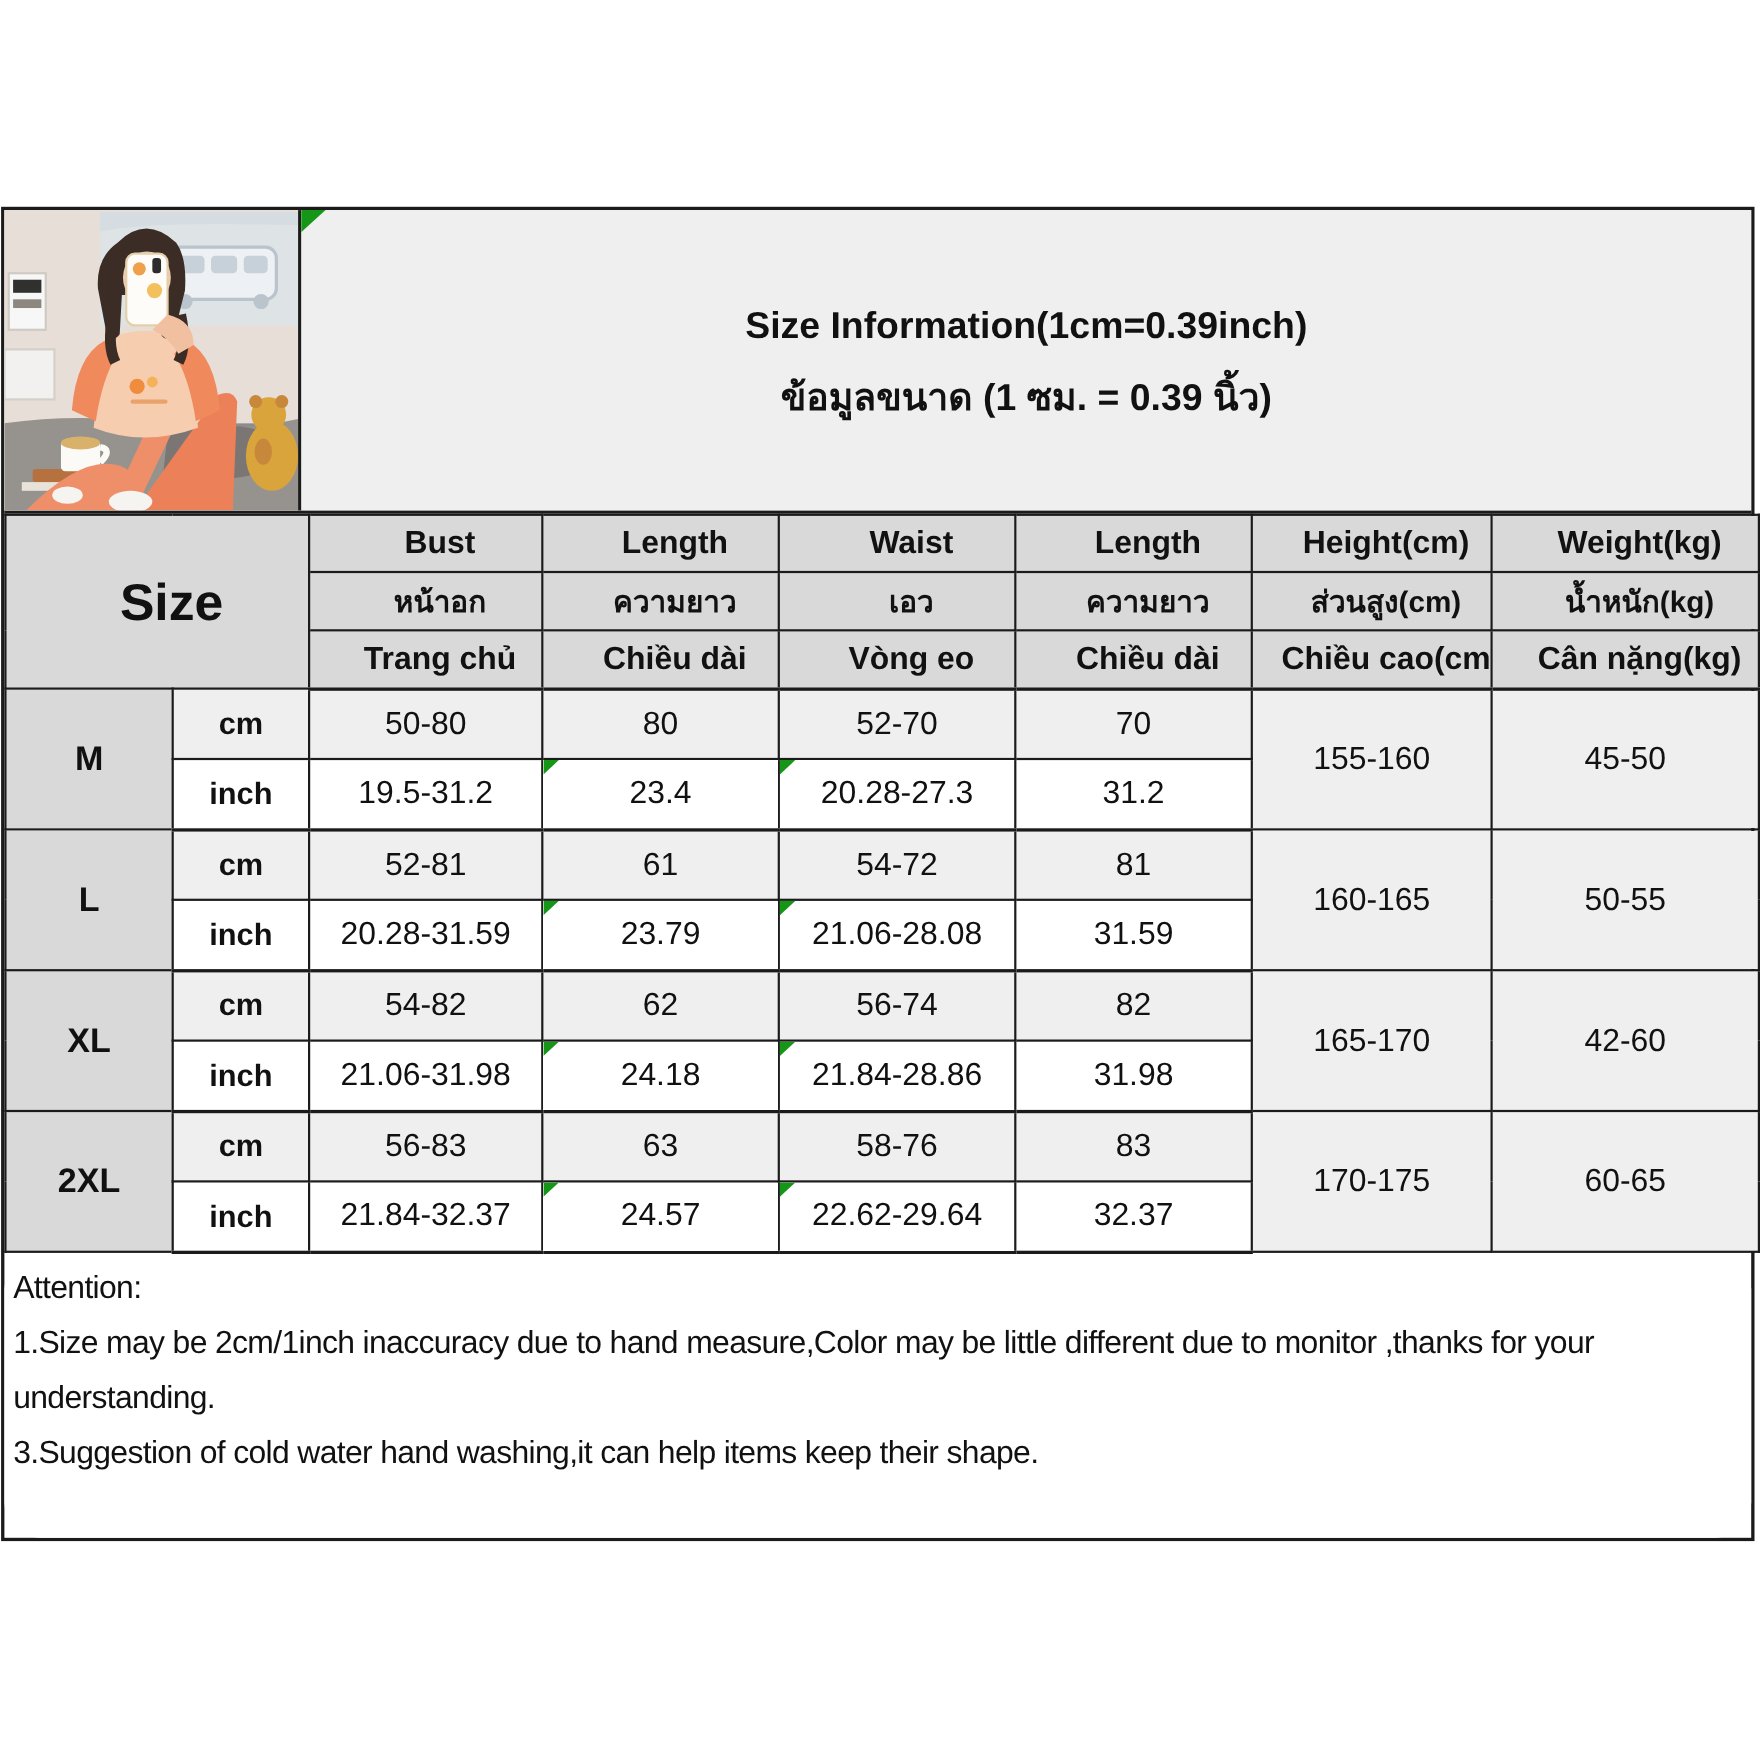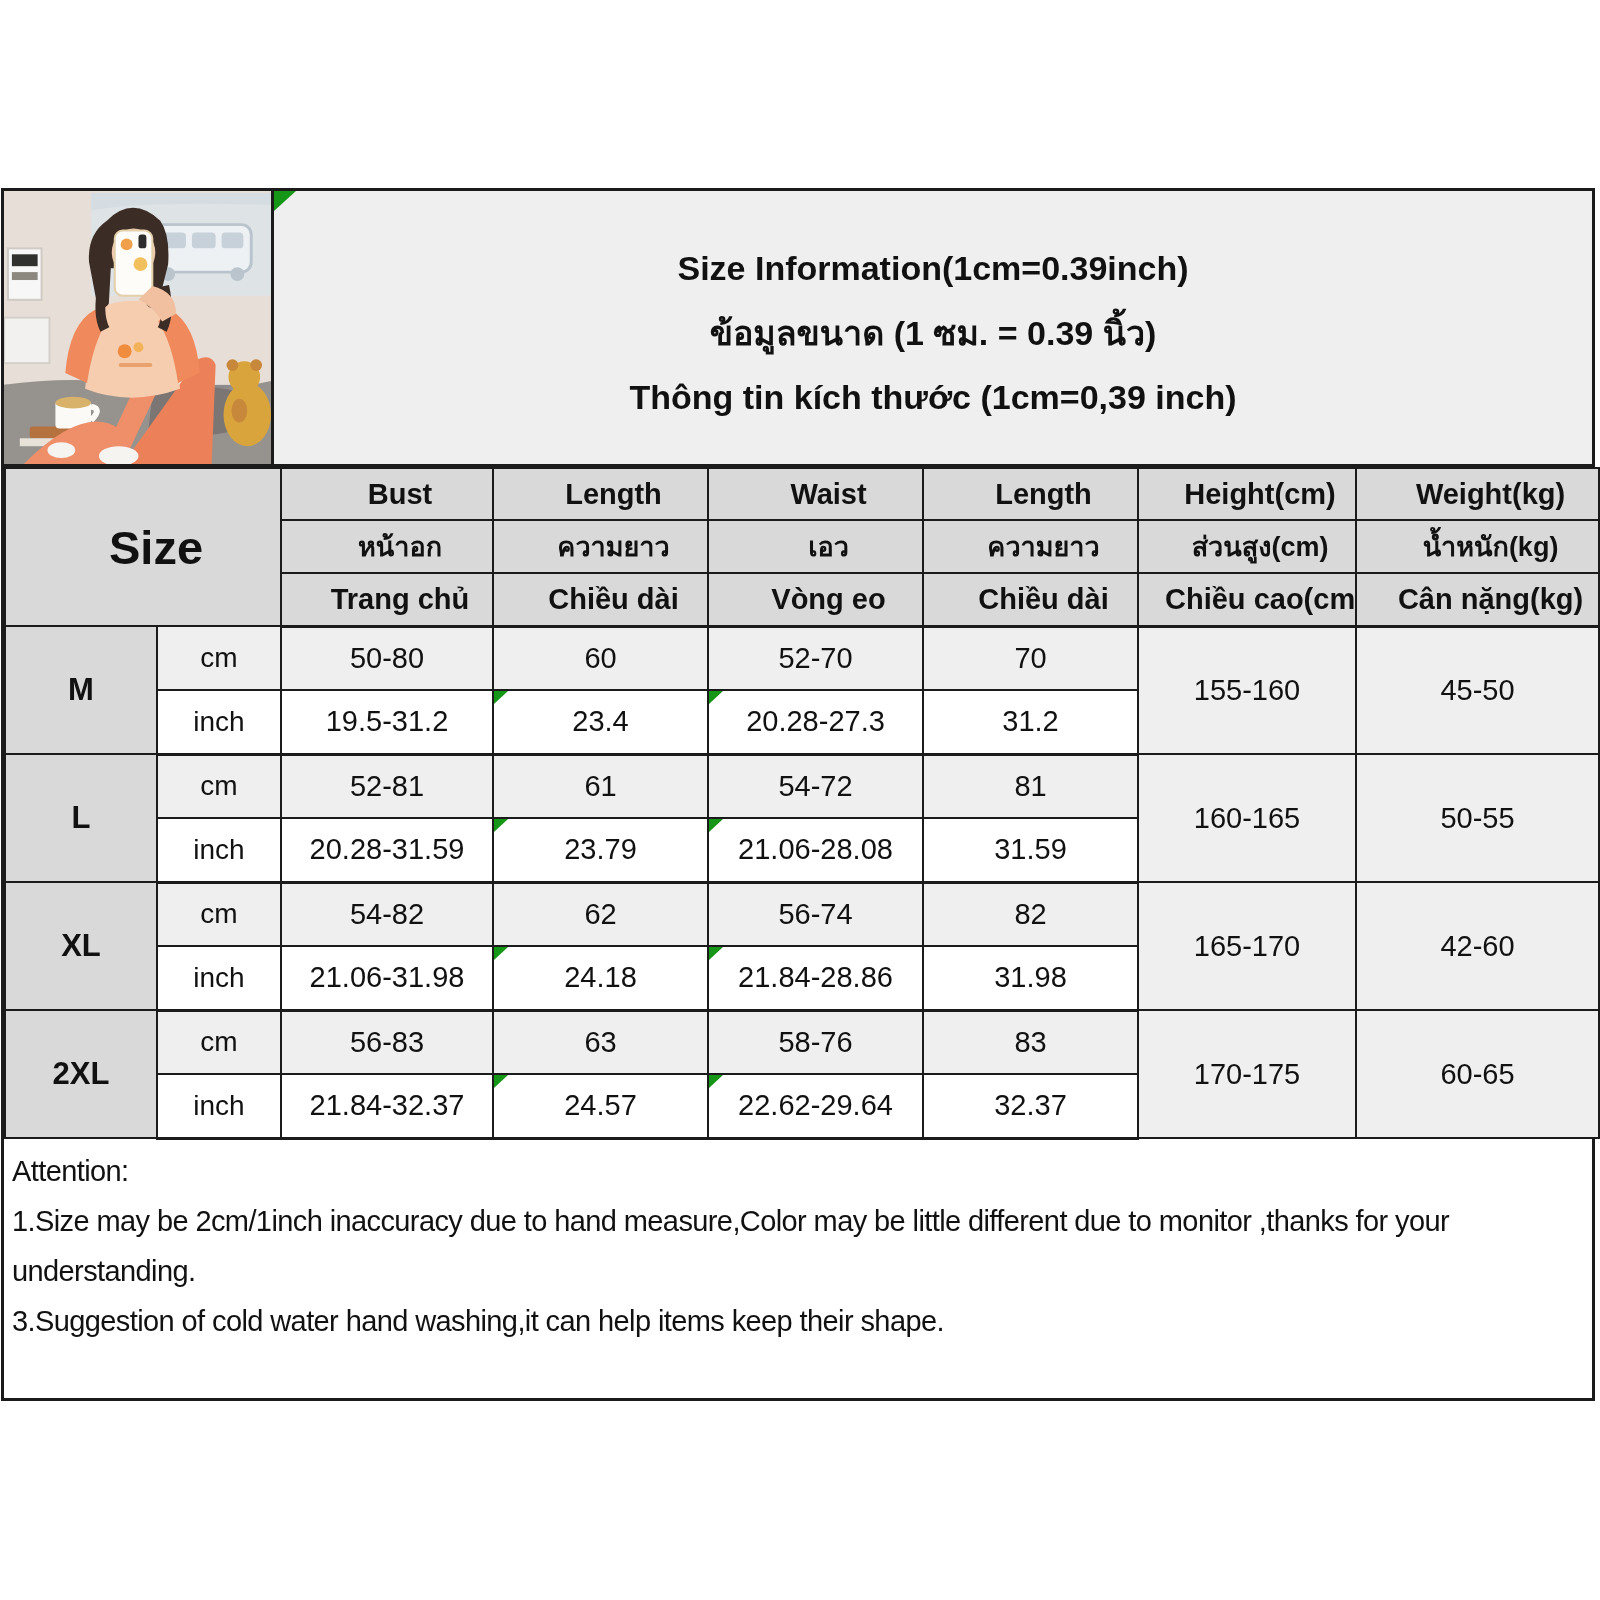--- a/index.html
+++ b/index.html
@@ -32,21 +32,21 @@
   td{border:2px solid var(--border-dark);text-align:center;vertical-align:middle;
      font-size:29px;background:var(--cell-white);overflow:hidden;white-space:nowrap;}
   tr.hrow td{background:var(--header-gray);font-weight:bold;padding-left:26px;}
   tr.h1{height:52px;} tr.h2{height:53px;} tr.h3{height:53px;}
   tr.h2 td{font-size:27px;margin-left:44px;}
   td.size-cell{background:var(--header-gray);font-weight:bold;font-size:47px;}
   tr.cm-row{height:64px;} tr.inch-row{height:64px;}
   tr.cm-row td{background:var(--light-gray);}
   tr.inch-row td{background:var(--cell-white);}
   td.slabel{background:var(--header-gray)!important;font-weight:bold;font-size:31px;}
-  td.unit{font-weight:normal;font-size:28px;}
+  td.unit{font-weight:bold;font-size:28px;}
   td.merged{background:var(--light-gray)!important;}
   tr.h3 td{border-bottom:3px solid var(--border-dark);}
   tr.inch-row td{border-bottom:3px solid var(--border-dark);}
   td.has-tri{position:relative;}
   .tri{position:absolute;left:0;top:0;width:0;height:0;
     border-top:13px solid var(--accent-green);border-right:14px solid transparent;}
 
   
   .attention{height:258px;background:#fff;padding:6px 10px 0 8px;
     font-size:29px;letter-spacing:-0.6px;line-height:50px;border-radius:32px;}
@@ -121,21 +121,20 @@
           <circle cx="138" cy="74" r="7" fill="#f3c05e"></circle>
           <rect x="136" y="44" width="8" height="14" rx="3" fill="#2c2c2c"></rect>
 
           <path d="M150 96 q24 6 24 28 l-14 8 q-10 -16 -24 -22 Z" fill="#f0c0a0"></path>
         </svg>
       </div>
       <div class="title-area">
         <div class="corner-tri"></div>
         <div class="title-line">Size Information(1cm=0.39inch)</div>
         <div class="title-line">ข้อมูลขนาด (1 ซม. = 0.39 นิ้ว)</div>
-        <div class="title-line">Thông tin kích thước (1cm=0,39 inch)</div>
       </div>
     </div>
 
     <table>
       <colgroup>
         <col style="width:152px">
           <col style="width:124px">
           <col style="width:212px">
           <col style="width:215px">
         <col style="width:215px">
@@ -168,21 +167,21 @@
         <td>Vòng eo</td>
         <td>Chiều dài</td>
         <td>Chiều cao(cm)</td>
         <td>Cân nặng(kg)</td>
       </tr>
 
       <tr class="cm-row">
         <td class="slabel" rowspan="2">M</td>
         <td class="unit">cm</td>
         <td>50-80</td>
-        <td>60</td>
+        <td>80</td>
         <td>52-70</td>
         <td>70</td>
         <td class="merged" rowspan="2">155-160</td>
         <td class="merged" rowspan="2">45-50</td>
       </tr>
       <tr class="inch-row">
         <td class="unit">inch</td>
         <td>19.5-31.2</td>
         <td class="has-tri"><span class="tri"></span><span>23.4</span></td>
         <td class="has-tri"><span class="tri"></span><span>20.28-27.3</span></td>

